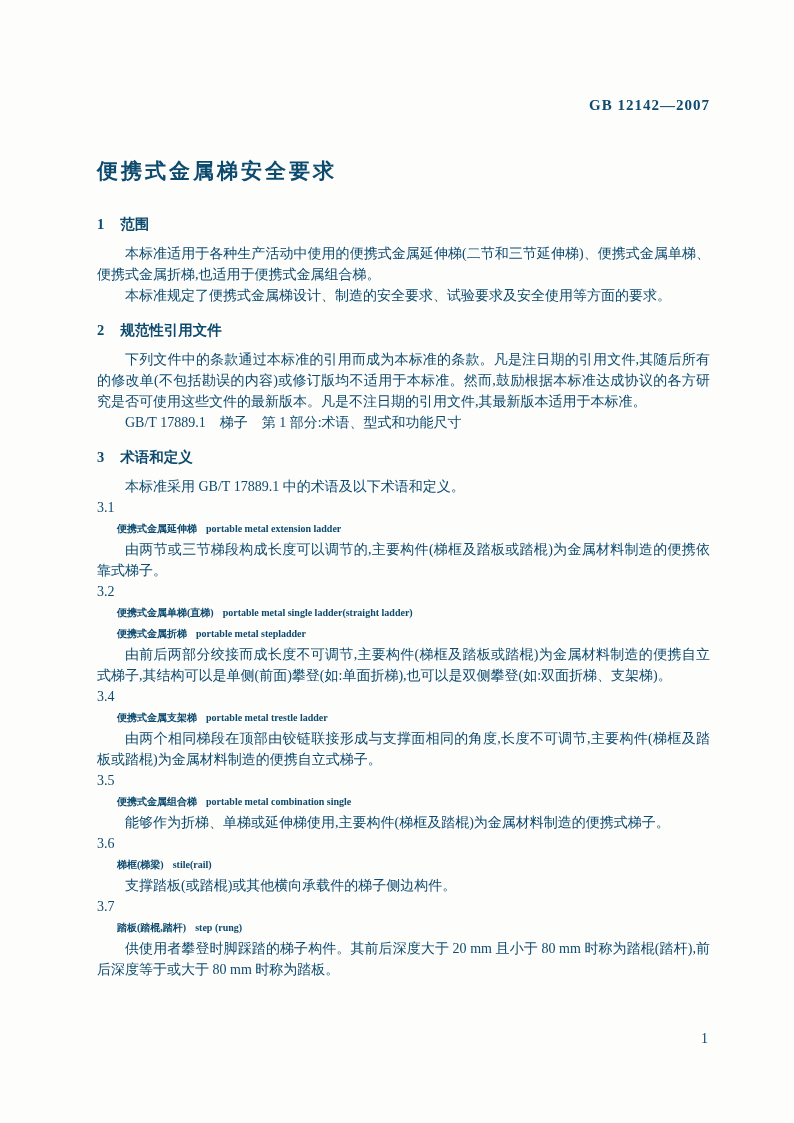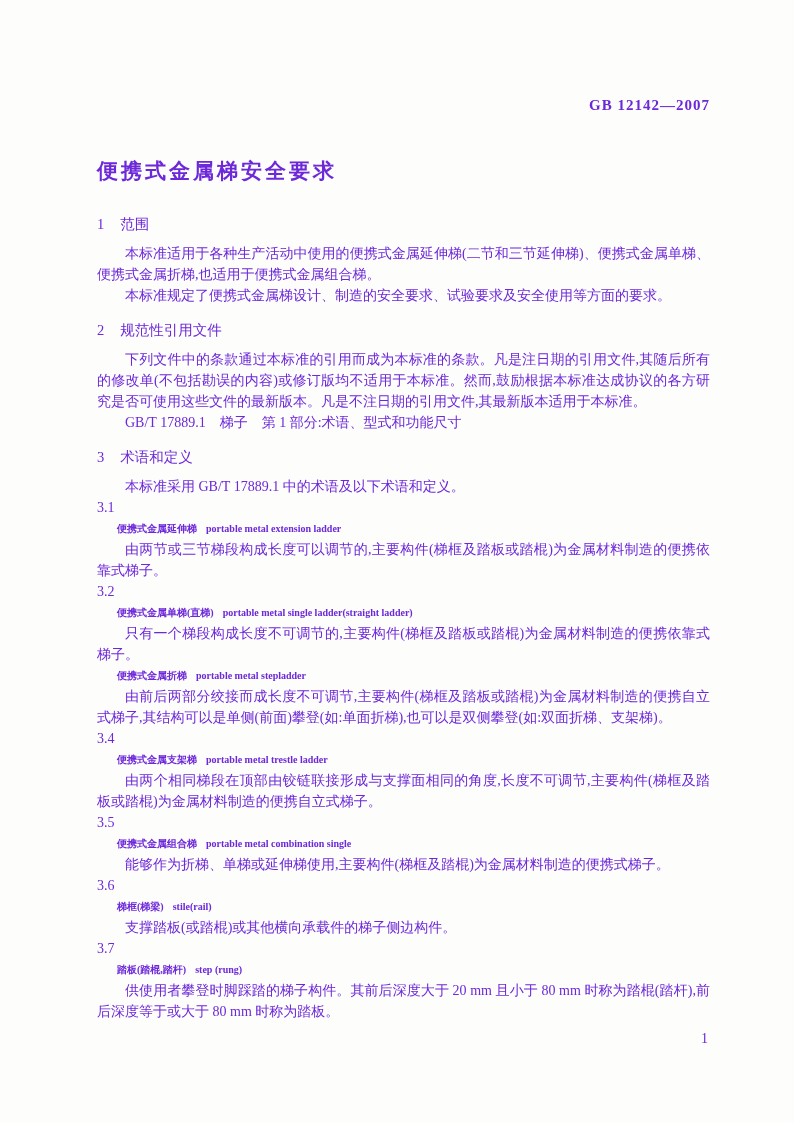--- a/index.html
+++ b/index.html
@@ -7,21 +7,21 @@
     padding: 0;
     background: #ffffff;
   }
   .page {
     position: relative;
     width: 794px;
     height: 1123px;
     background: #fdfdfc;
     overflow: hidden;
     font-family: "Liberation Serif", "DejaVu Serif", serif;
-    color: #6d28d9;
+    color: #0c4a6e;
   }
   .content {
     position: absolute;
     left: 97px;
     top: 95px;
     width: 613px;
   }
   .doc-number {
     text-align: right;
     font-weight: bold;
@@ -32,21 +32,21 @@
   .doc-title {
     text-align: left;
     font-size: 21px;
     font-weight: bold;
     letter-spacing: 3px;
     line-height: 30px;
     margin: 41px 0 28px 0;
   }
   .sec-heading {
     font-size: 14.5px;
-    font-weight: normal;
+    font-weight: bold;
     line-height: 21px;
     margin: 14px 0 8px 0;
   }
   .sec-heading .sec-num {
     display: inline-block;
     margin-right: 1.1em;
   }
   .para {
     margin: 0;
     text-indent: 2em;
@@ -121,21 +121,20 @@
           <span>便携式金属延伸梯</span><span class="term-en">portable metal extension ladder</span>
         </p>
         <p class="para">由两节或三节梯段构成长度可以调节的,主要构件(梯框及踏板或踏棍)为金属材料制造的便携依靠式梯子。</p>
       </div>
 
       <div>
         <p class="term-num">3.2</p>
         <p class="term-line">
           <span>便携式金属单梯(直梯)</span><span class="term-en">portable metal single ladder(straight ladder)</span>
         </p>
-        <p class="para">只有一个梯段构成长度不可调节的,主要构件(梯框及踏板或踏棍)为金属材料制造的便携依靠式梯子。</p>
       </div>
 
       <div>
         <p class="term-line">
           <span>便携式金属折梯</span><span class="term-en">portable metal stepladder</span>
         </p>
         <p class="para">由前后两部分绞接而成长度不可调节,主要构件(梯框及踏板或踏棍)为金属材料制造的便携自立式梯子,其结构可以是单侧(前面)攀登(如:单面折梯),也可以是双侧攀登(如:双面折梯、支架梯)。</p>
       </div>
 
       <div>

